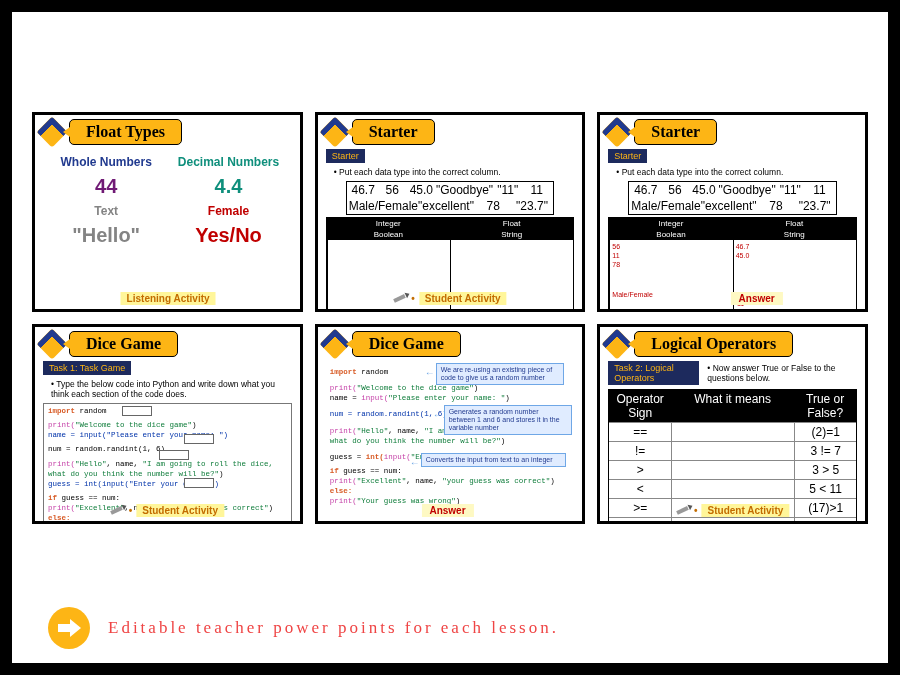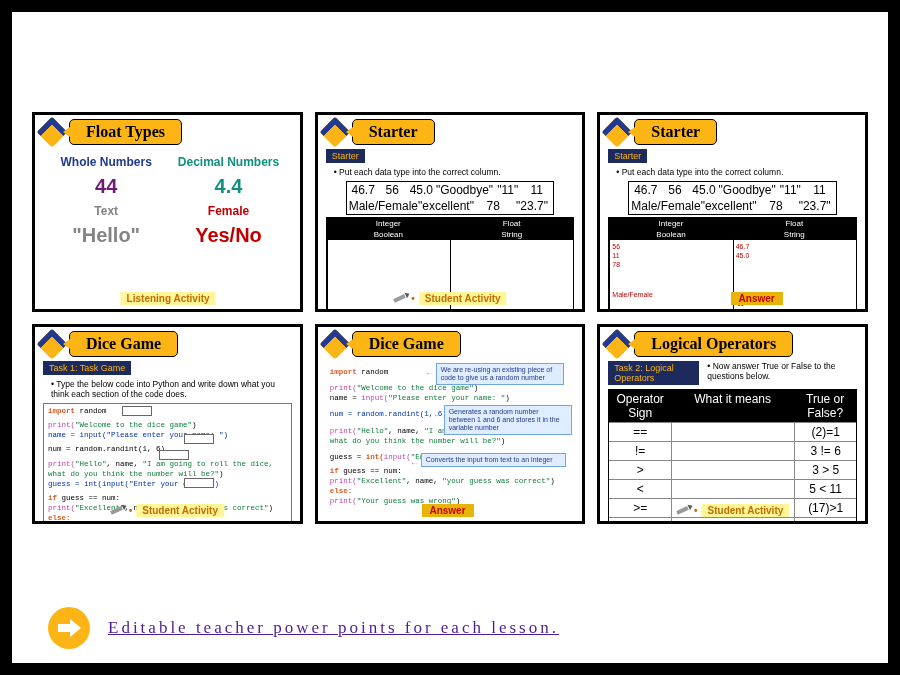--- a/index.html
+++ b/index.html
@@ -97,21 +97,21 @@
     transform: translateX(-50%);
     bottom: 4px;
     display: flex;
     align-items: center;
     gap: 4px;
     font-size: 10px;
     font-weight: bold;
   }
   .tag-bottom.left-shift { left: 45%; padding-left: 28px; }
   .tag-yellow { background: #fff69a; color: #c36c00; padding: 1px 6px; }
-  .tag-red { background: #eab308; color: #c00000; padding: 1px 8px; margin-left: 48px; }
+  .tag-red { background: #fef9c3; color: #c00000; padding: 1px 8px; margin-left: 48px; }
   .pencil-icon {
     width: 14px;
     height: 14px;
     position: relative;
     transform: rotate(-25deg);
   }
   .pencil-icon::before {
     content: "";
     position: absolute;
     width: 12px;
@@ -283,22 +283,21 @@
     top: 12px;
     left: 22px;
     border-left: 11px solid #fff;
     border-top: 9px solid transparent;
     border-bottom: 9px solid transparent;
   }
   .footer-text {
     font-family: "Comic Sans MS", "Segoe Script", cursive;
     letter-spacing: 3px;
     font-size: 17px;
-    color: #4c1d95;
-    text-decoration: underline;
+    color: #ef4444;
   }
 </style>
 </head>
 <body>
 
 <div class="slides-grid">
 
   <div class="slide">
     <div class="slide-header">
       <span class="logo-icon"></span>
@@ -465,39 +464,39 @@
     <div class="tag-bottom" style="left:40%">
       <span class="tag-red">Answer</span>
     </div>
   </div>
 
   <div class="slide">
     <div class="slide-header">
       <span class="logo-icon"></span>
       <span class="title-chip">Logical Operators</span>
     </div>
-    <div style="display:flex; gap:8px; align-items:flex-start; margin:2px 8px">
+    <div style="display:flex; gap:8px; align-items:center; margin:2px 8px">
       <div class="blue-bar" style="margin:0">Task 2: Logical Operators</div>
       <div class="bullet-line" style="padding:0">Now answer True or False to the questions below.</div>
     </div>
     <div class="lo-table">
       <div class="lo-head">
         <div>Operator Sign</div>
         <div>What it means</div>
         <div>True or False?</div>
       </div>
       <div class="lo-row">
           <div>==</div>
           <div></div>
           <div>(2)=1</div>
         </div>
       <div class="lo-row">
           <div>!=</div>
           <div></div>
-          <div>3 != 6</div>
+          <div>3 != 7</div>
         </div>
       <div class="lo-row">
           <div>&gt;</div>
           <div></div>
           <div>3 &gt; 5</div>
         </div>
       <div class="lo-row">
           <div>&lt;</div>
           <div></div>
           <div>5 &lt; 11</div>

